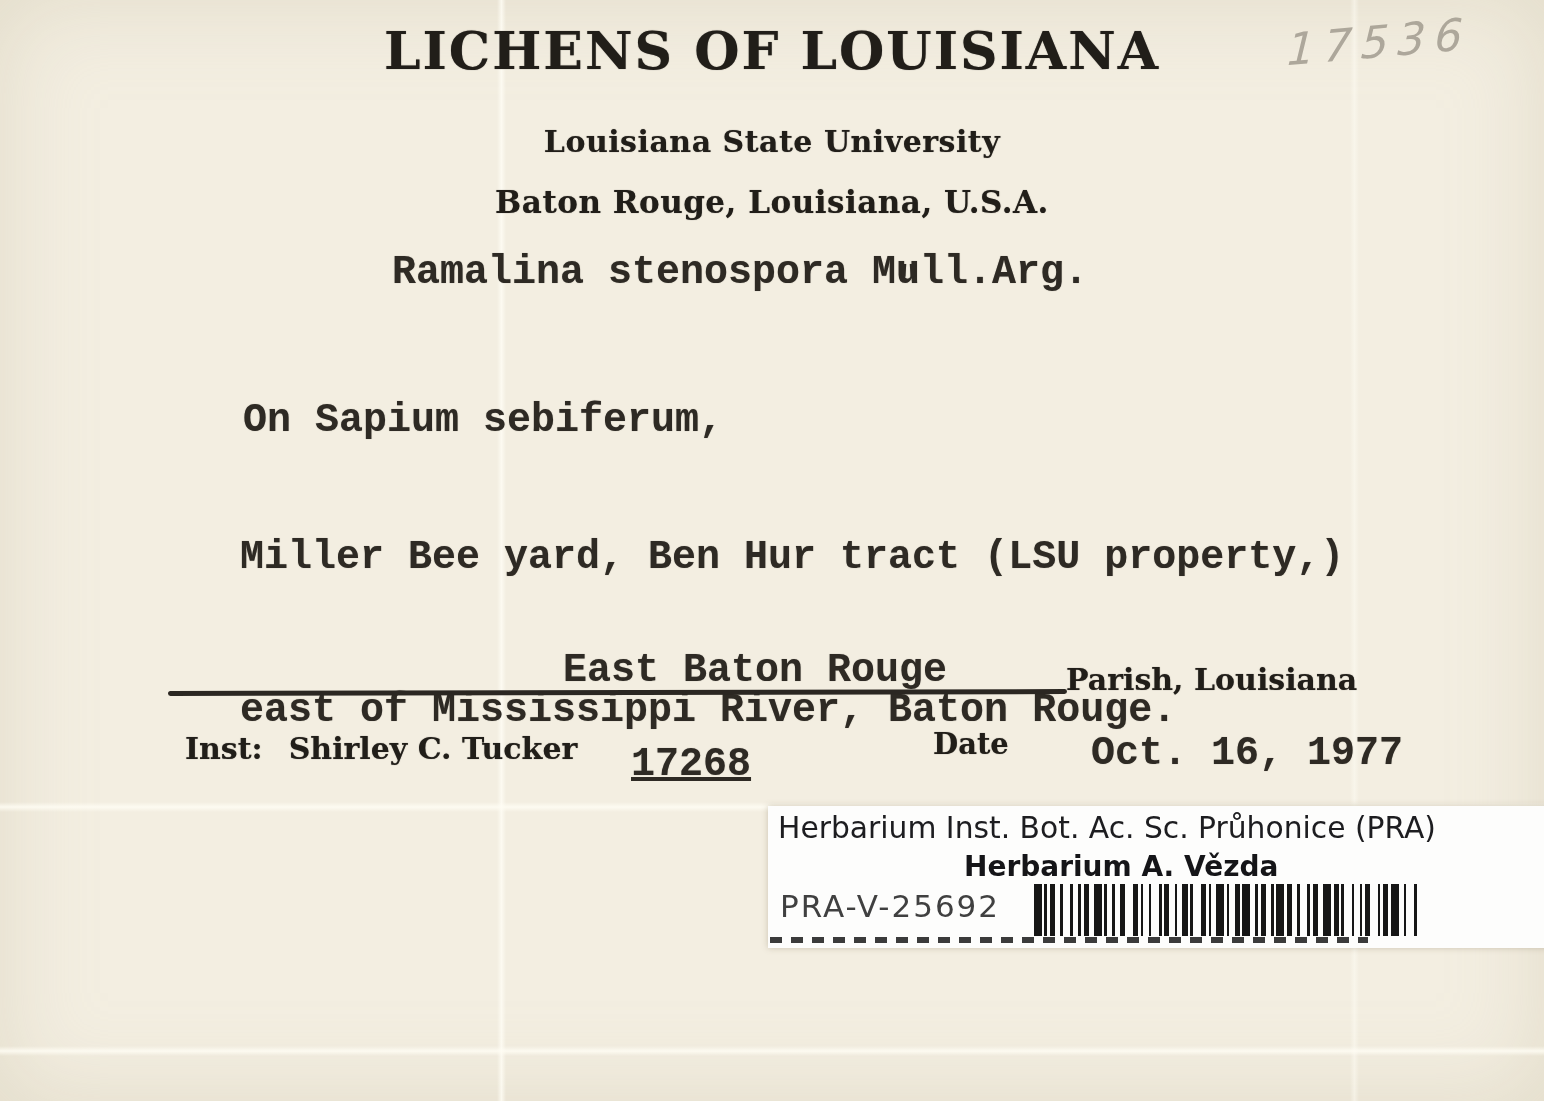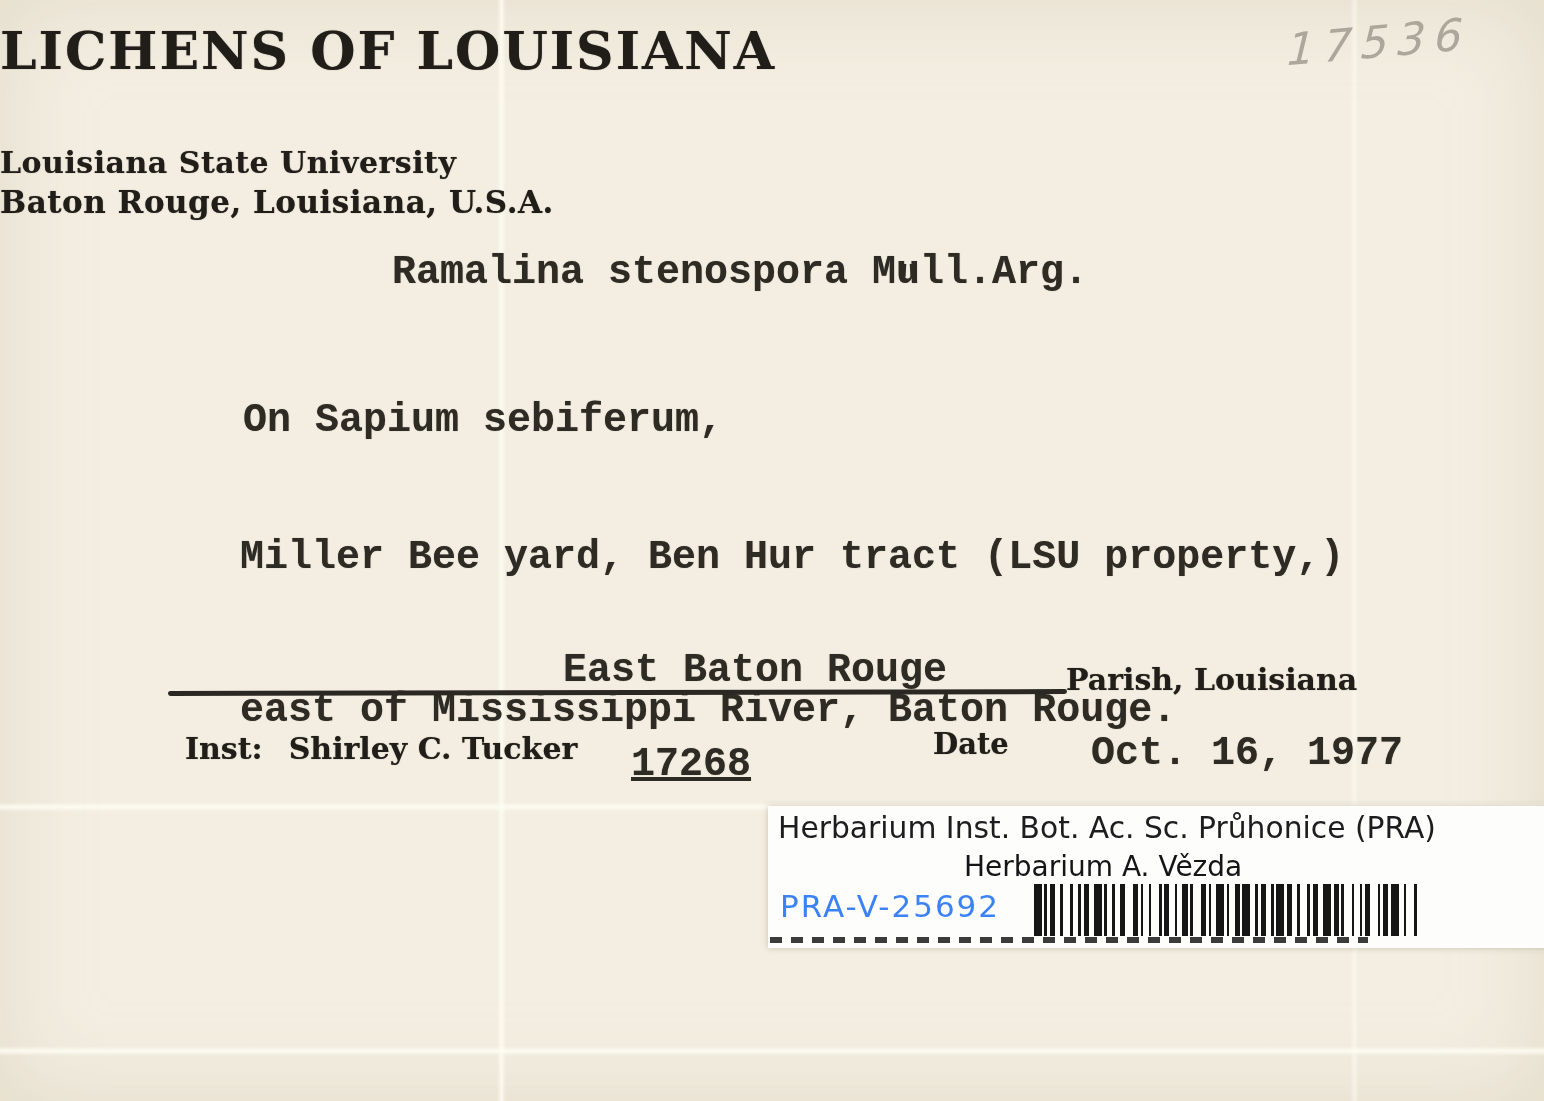--- a/index.html
+++ b/index.html
@@ -17,23 +17,23 @@
   .crease-h{position:absolute;left:0;right:0;height:10px;background:linear-gradient(180deg,rgba(255,255,255,0),rgba(255,253,244,.85),rgba(255,255,255,0));pointer-events:none;}
 
   
   .printed{
     position:absolute;
     font-family:"DejaVu Serif",serif;
     font-weight:bold;color:#211e19;
     text-shadow:0 0 1px rgba(33,30,25,.55);
     white-space:nowrap;
   }
-  .centered{left:0;right:0;text-align:left;}
+  .centered{left:0;right:0;text-align:center;}
   .title{top:20px;font-size:52px;letter-spacing:2px;}
-  .sub1{top:124px;font-size:30px;letter-spacing:.5px;margin-top:21px;}
+  .sub1{top:124px;font-size:30px;letter-spacing:.5px;}
   .sub2{top:184px;font-size:31px;letter-spacing:.5px;}
 
   
   .typed{
     position:absolute;
     font-family:"Liberation Mono","DejaVu Sans Mono",monospace;
     font-weight:700;color:#2e2a24;
     text-shadow:0 0 1px rgba(46,42,36,.4);
     font-size:40px;white-space:pre;
   }
@@ -68,25 +68,25 @@
     position:absolute;left:768px;top:806px;width:869px;height:142px;
     background:#fdfdfc;box-shadow:0 0 6px rgba(150,140,115,.45);
   }
   .pra-line1{
     position:absolute;left:10px;top:3px;
     font-size:31px;color:#1d1d20;white-space:nowrap;
     transform:scaleX(.96);transform-origin:left top;
   }
   .pra-line2{
     position:absolute;left:196px;top:44px;
-    font-size:28px;font-weight:normal;color:#151518;white-space:nowrap;text-align:right;
+    font-size:28px;font-weight:bold;color:#151518;white-space:nowrap;text-align:right;
   }
   .pra-acc{
     position:absolute;left:12px;top:82px;
-    font-size:31px;color:#3b82f6;letter-spacing:2px;white-space:nowrap;
+    font-size:31px;color:#404040;letter-spacing:2px;white-space:nowrap;
   }
   .barcode{
     position:absolute;left:266px;top:78px;width:388px;height:52px;
     display:flex;align-items:stretch;
   }
   .barcode .bar{height:100%;}
   .cut-dashes{
     position:absolute;left:770px;top:937px;width:598px;height:6px;
     background:repeating-linear-gradient(90deg,#3b3b3b 0 12px,rgba(0,0,0,0) 12px 21px);
   }

